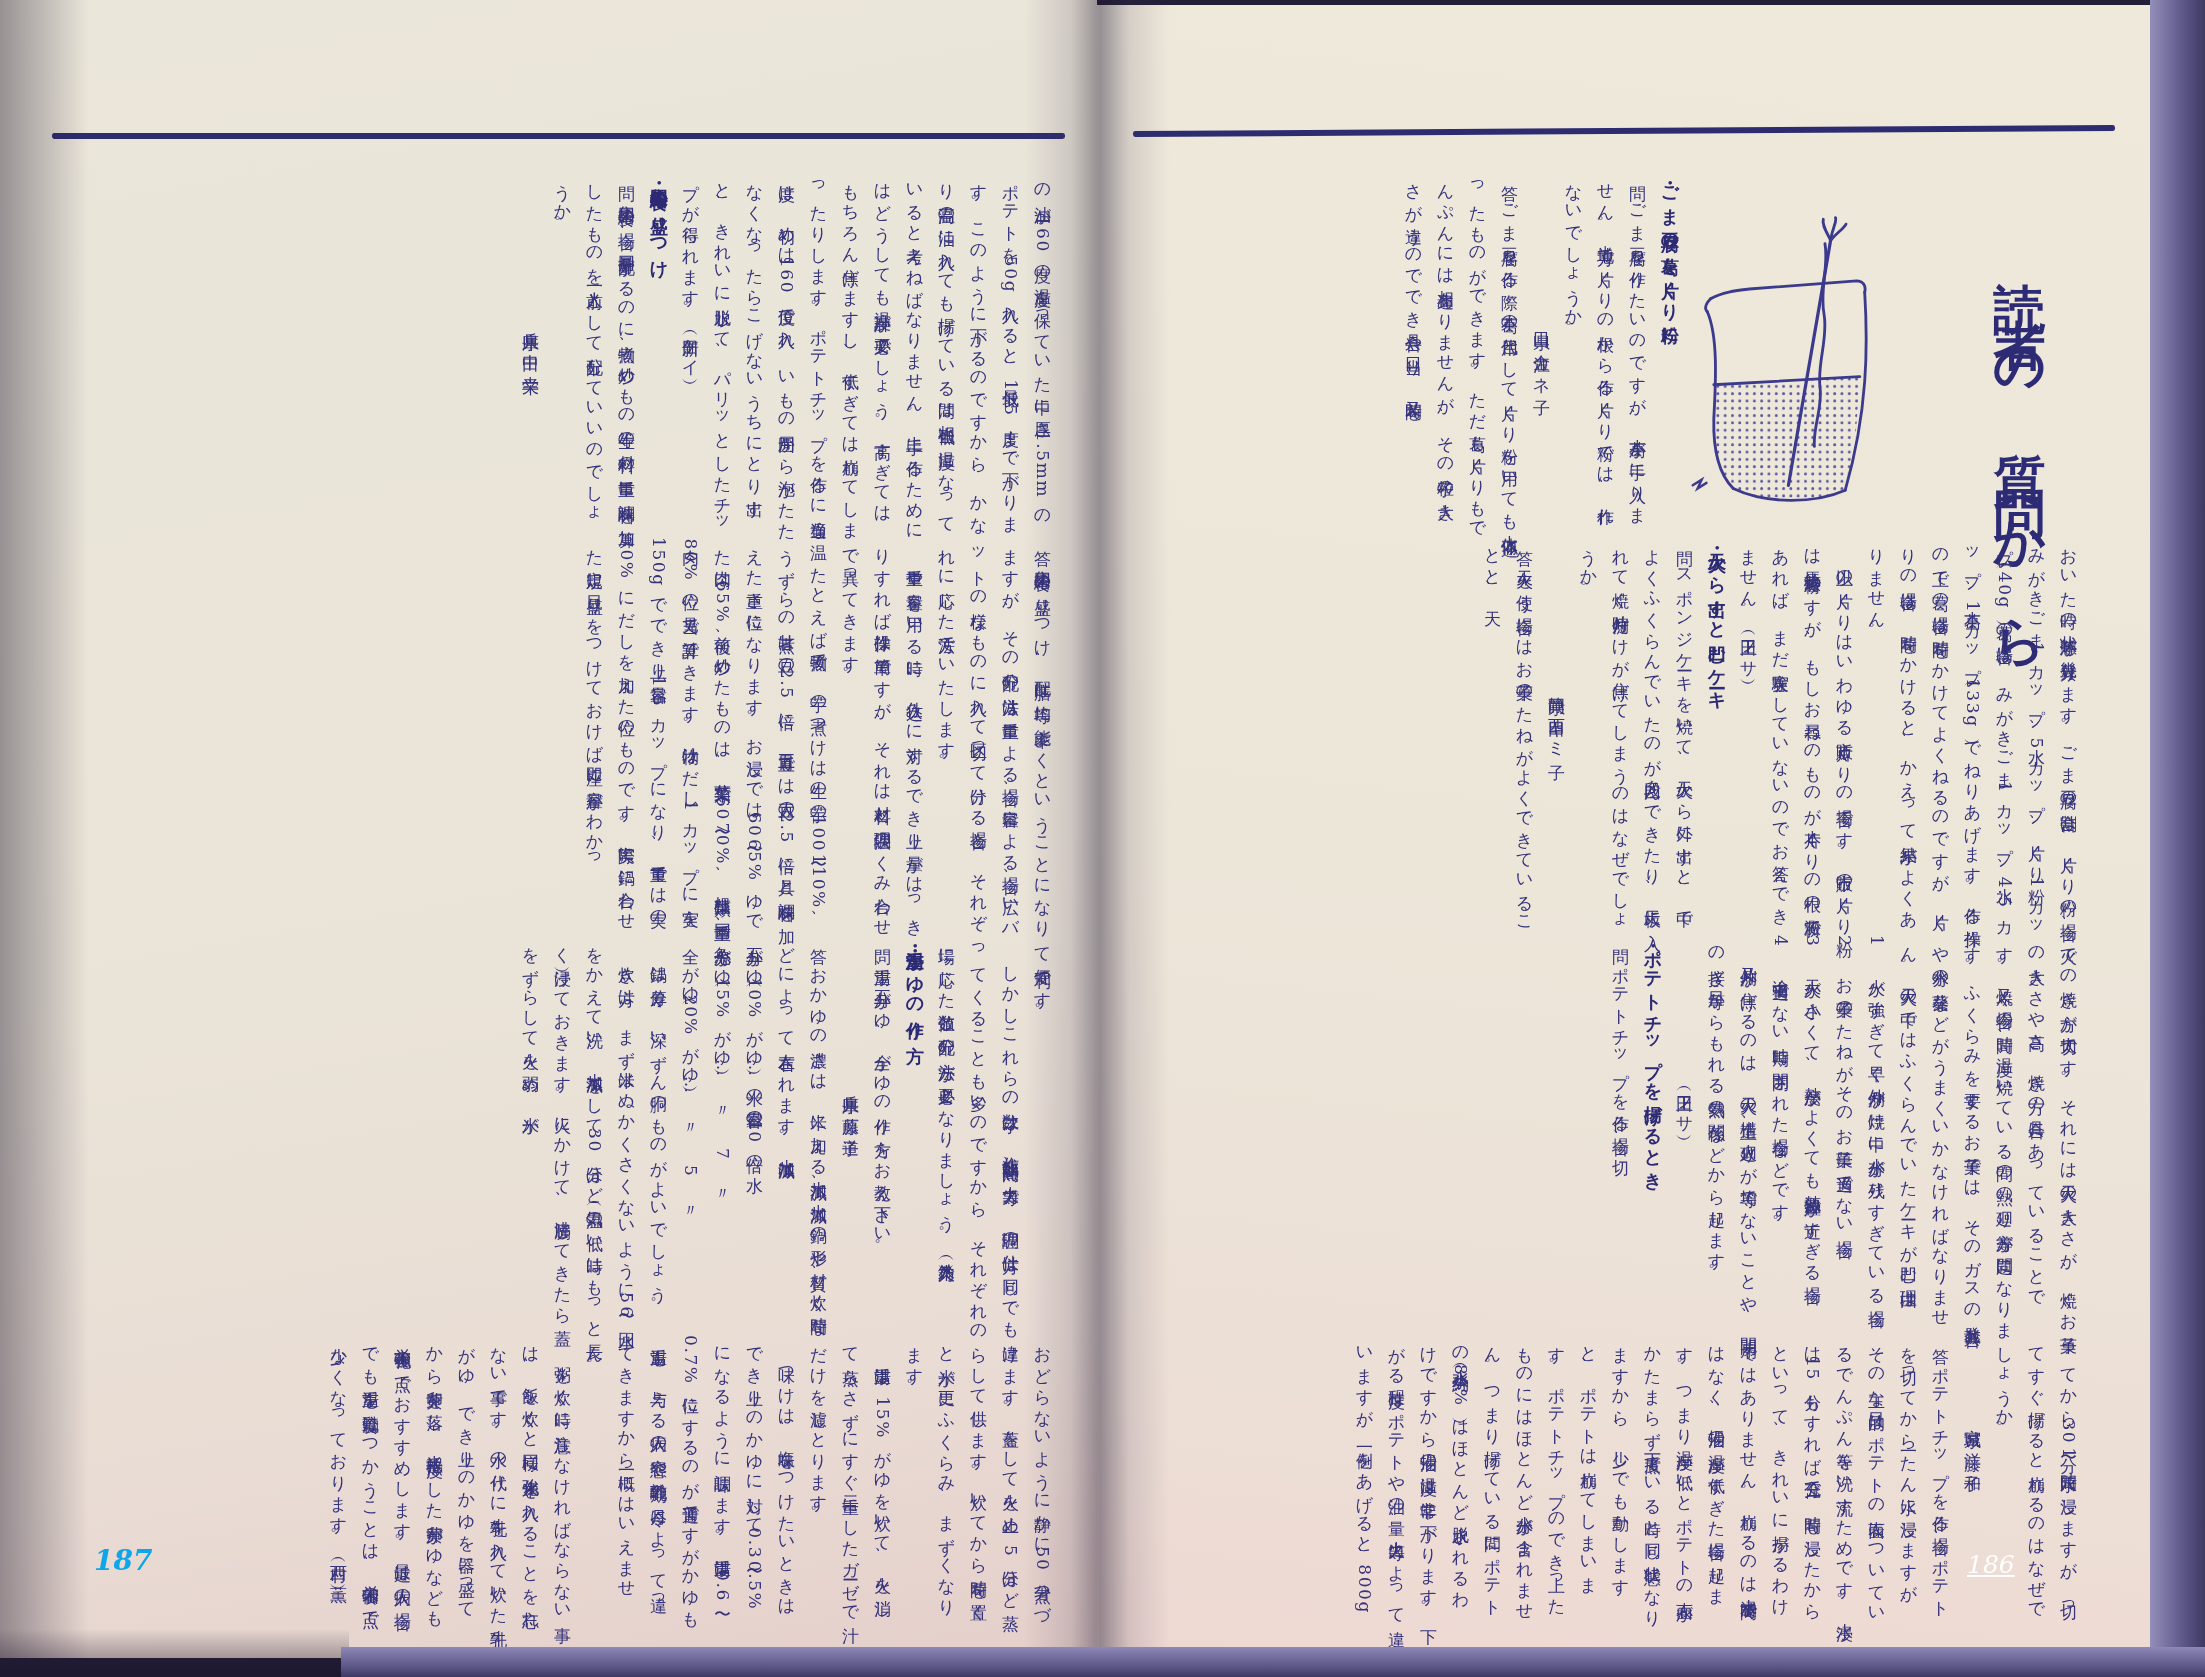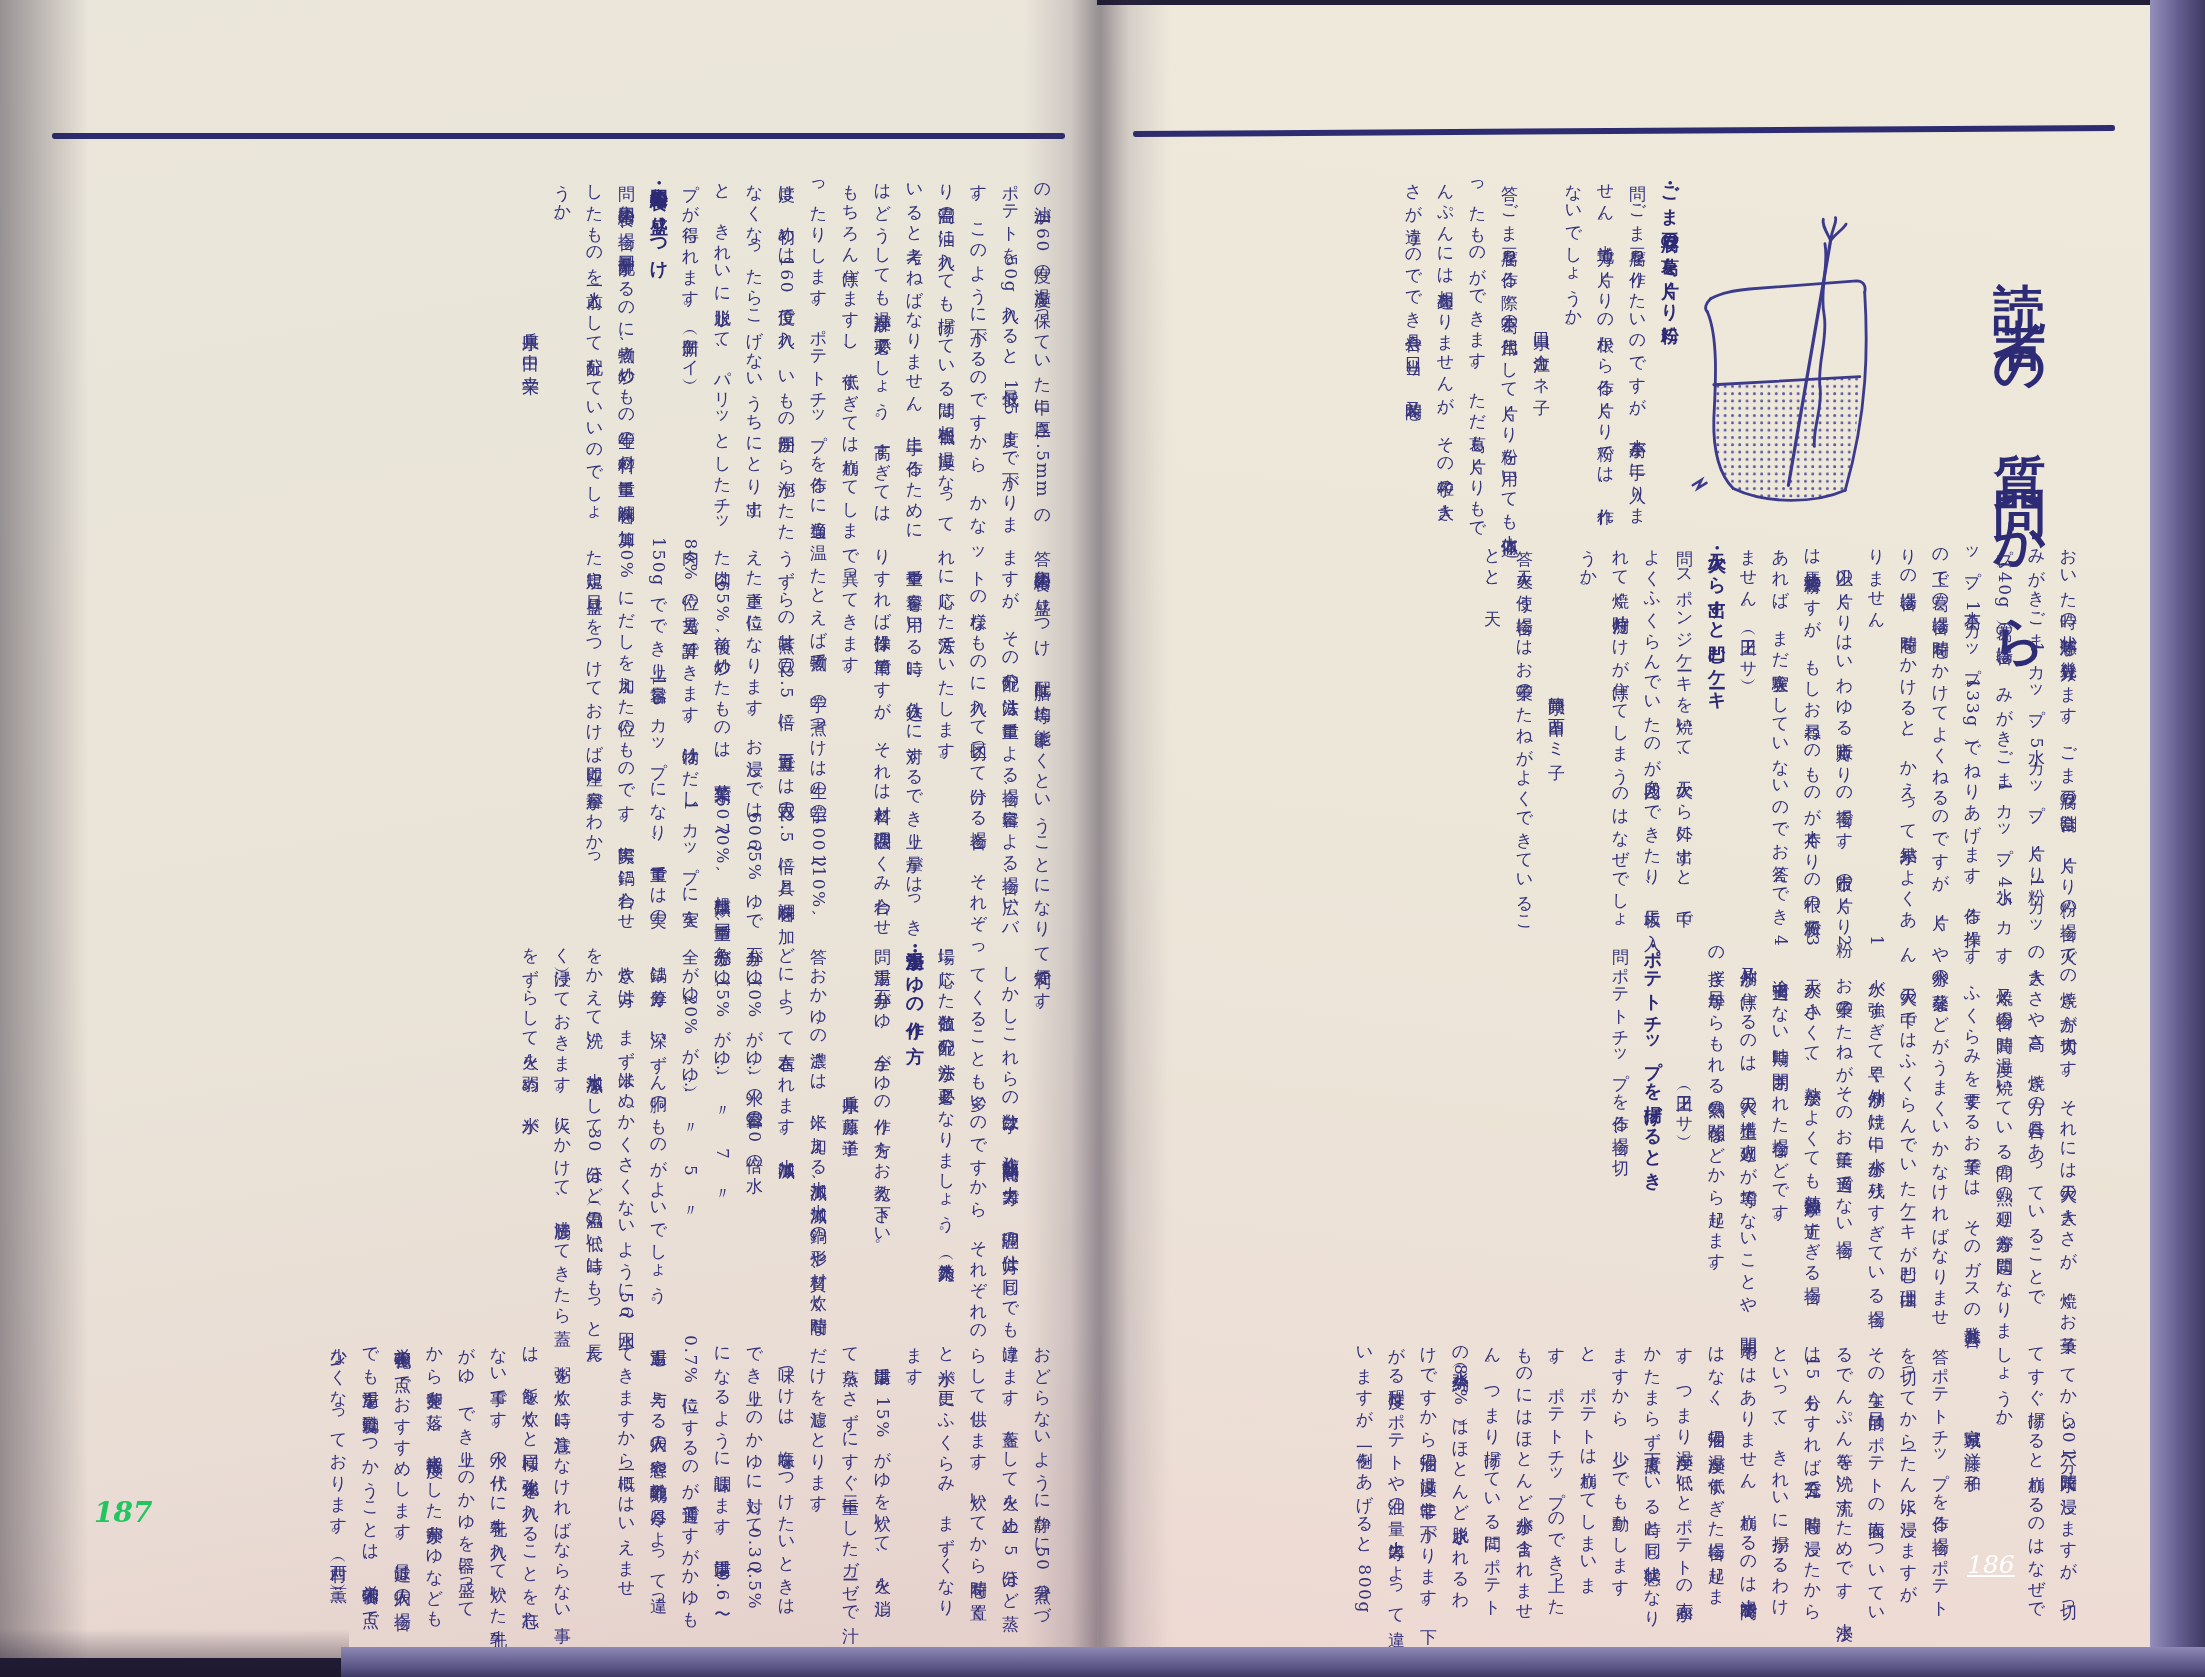--- a/index.html
+++ b/index.html
@@ -63,21 +63,21 @@
   #rp-b1{top:172px;right:519px;height:362px;width:561px;}
   #rp-b2{top:537px;right:120px;height:399px;width:959px;}
   #rp-b3{top:935px;right:120px;height:399px;width:959px;}
   #rp-b4{top:1335px;right:120px;height:286px;width:959px;}
   #lp-b1{top:172px;right:1146px;height:362px;width:1008px;}
   #lp-b2{top:537px;right:1146px;height:399px;width:1008px;}
   #lp-b3{top:935px;right:1146px;height:399px;width:1008px;}
   #lp-b4{top:1335px;right:1146px;height:286px;width:1008px;}
   #beaker{position:absolute;left:1686px;top:216px;width:213px;height:318px;}
   #pn-right{position:absolute;left:1967px;top:1550px;font-style:italic;font-size:25px;color:#ffffff;text-decoration:underline;}
-  #pn-left{position:absolute;left:94px;top:1496px;font-style:italic;font-size:28px;font-weight:700;color:#22c55e;}
+  #pn-left{position:absolute;left:94px;top:1544px;font-style:italic;font-size:28px;font-weight:700;color:#0ea5e9;}
 </style>
 </head>
 <body>
 
 <div class="page" id="left-page"></div>
 <div class="page" id="right-page"></div>
 
 <div class="rule" id="rule-left"></div>
 <div class="rule" id="rule-right"></div>
 

